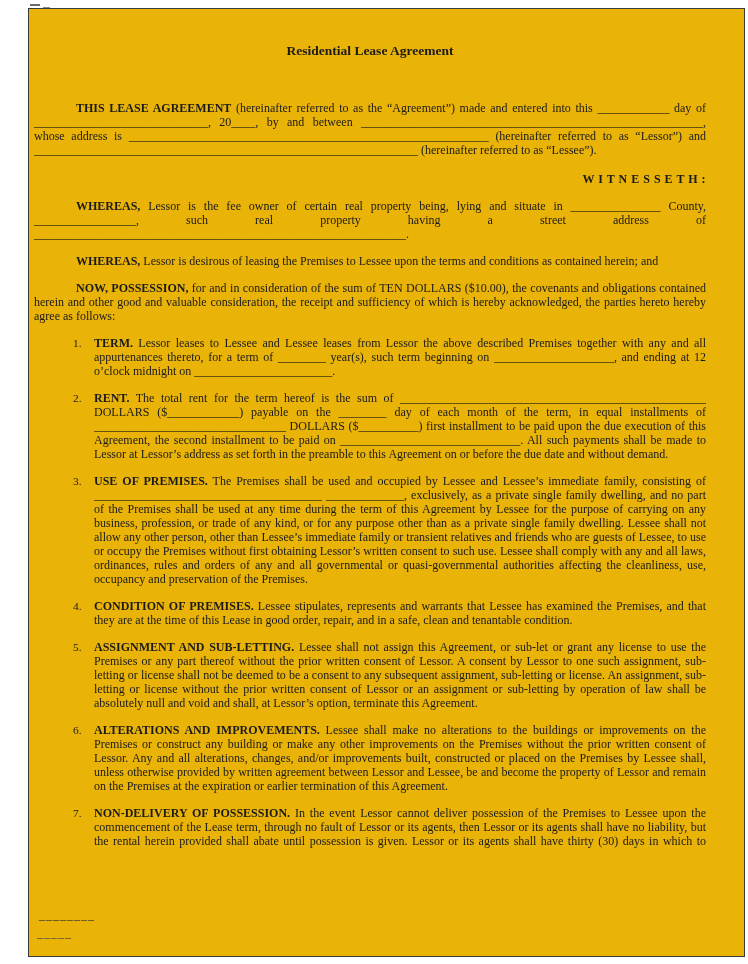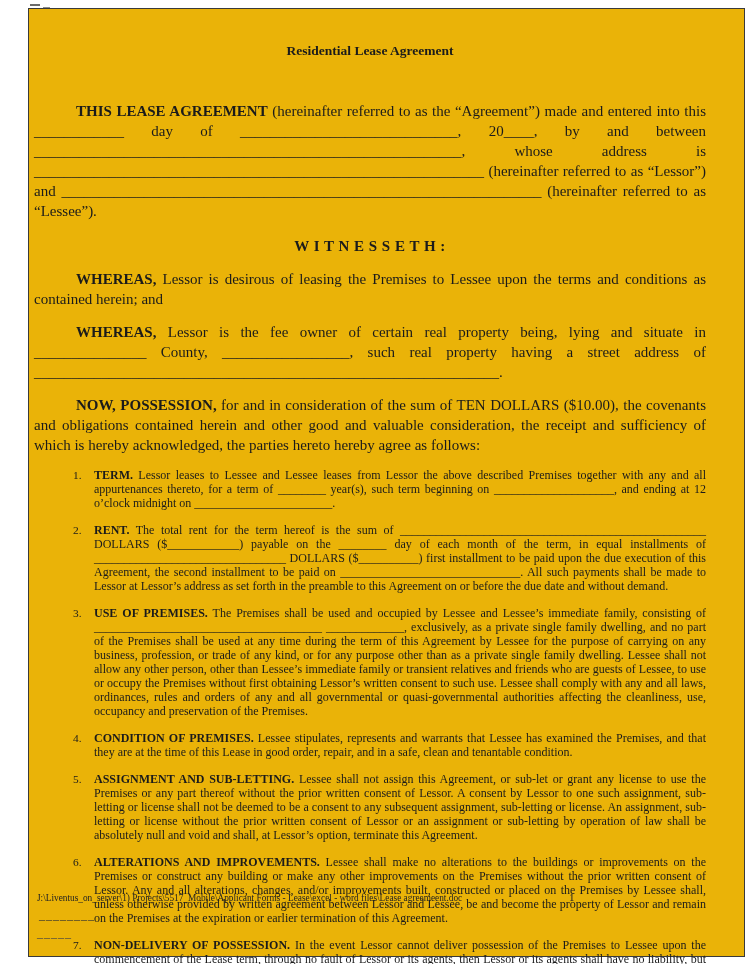--- a/index.html
+++ b/index.html
@@ -29,29 +29,29 @@
   .content {
     position: absolute; left: 5px; top: 34px;
     width: 672px;
   }
   .title {
     font-size: 13.5px; font-weight: bold;
     text-align: center;
     margin: 0 0 42px 0;
   }
   .para {
-    font-size: 15px; line-height: 20px;
+    font-size: 12px; line-height: 14px;
     text-align: justify;
     margin: 13px 0 0 0;
   }
   .para:first-of-type { margin-top: 0; }
   .indent { text-indent: 42px; }
   .witnesseth {
     font-weight: bold;
-    text-align: center;
+    text-align: right;
     letter-spacing: 0.5px;
     margin-top: 15px;
   }
   .sections { margin: 0; }
   .section {
     position: relative;
     padding-left: 60px;
     margin-top: 13px;
   }
   .section .num {
@@ -93,23 +93,23 @@
 
 <div class="page-border">
   <div class="content">
 
     <h1 class="title">Residential Lease Agreement</h1>
 
     <p class="para indent"><b class="lead">THIS LEASE AGREEMENT</b><span> (hereinafter referred to as the “Agreement”) made and entered into this ____________ day of _____________________________, 20____, by and between _________________________________________________________, whose address is ____________________________________________________________ (hereinafter referred to as “Lessor”) and ________________________________________________________________ (hereinafter referred to as “Lessee”).</span></p>
 
     <p class="para witnesseth">W I T N E S S E T H :</p>
 
+    <p class="para indent"><b class="lead">WHEREAS,</b><span> Lessor is the fee owner of certain real property being, lying and situate in _______________ County, _________________, such real property having a street address of ______________________________________________________________.</span></p>
+
     <p class="para indent"><b class="lead">WHEREAS,</b><span> Lessor is desirous of leasing the Premises to Lessee upon the terms and conditions as contained herein; and</span></p>
-
-    <p class="para indent"><b class="lead">WHEREAS,</b><span> Lessor is the fee owner of certain real property being, lying and situate in _______________ County, _________________, such real property having a street address of ______________________________________________________________.</span></p>
 
 
     <p class="para indent"><b class="lead">NOW, POSSESSION,</b><span> for and in consideration of the sum of TEN DOLLARS ($10.00), the covenants and obligations contained herein and other good and valuable consideration, the receipt and sufficiency of which is hereby acknowledged, the parties hereto hereby agree as follows:</span></p>
 
     <div class="sections">
 
       <div class="section">
         <span class="num">1.</span>
         <p class="body"><b class="lead">TERM.</b><span> Lessor leases to Lessee and Lessee leases from Lessor the above described Premises together with any and all appurtenances thereto, for a term of ________ year(s), such term beginning on ____________________, and ending at 12 o’clock midnight on _______________________.</span></p>
       </div>
@@ -140,20 +140,16 @@
       </div>
 
       <div class="section">
         <span class="num">7.</span>
         <p class="body force-justify"><b class="lead">NON-DELIVERY OF POSSESSION.</b><span> In the event Lessor cannot deliver possession of the Premises to Lessee upon the commencement of the Lease term, through no fault of Lessor or its agents, then Lessor or its agents shall have no liability, but the rental herein provided shall abate until possession is given. Lessor or its agents shall have thirty (30) days in which to</span></p>
       </div>
 
     </div>
   </div>
 
-  <div class="footer">
-    <span class="footer-path">J:\Liventus_on_server\1) Projects\5517_Mobile\Applicant Forms - Lease\excel - word files\Lease agreemeent.doc</span>
-    <span class="footer-page">1</span>
-  </div>
 
   <div class="artifact-line-1">________</div>
   <div class="artifact-line-2">_____</div>
 </div>
 
 </body></html>

